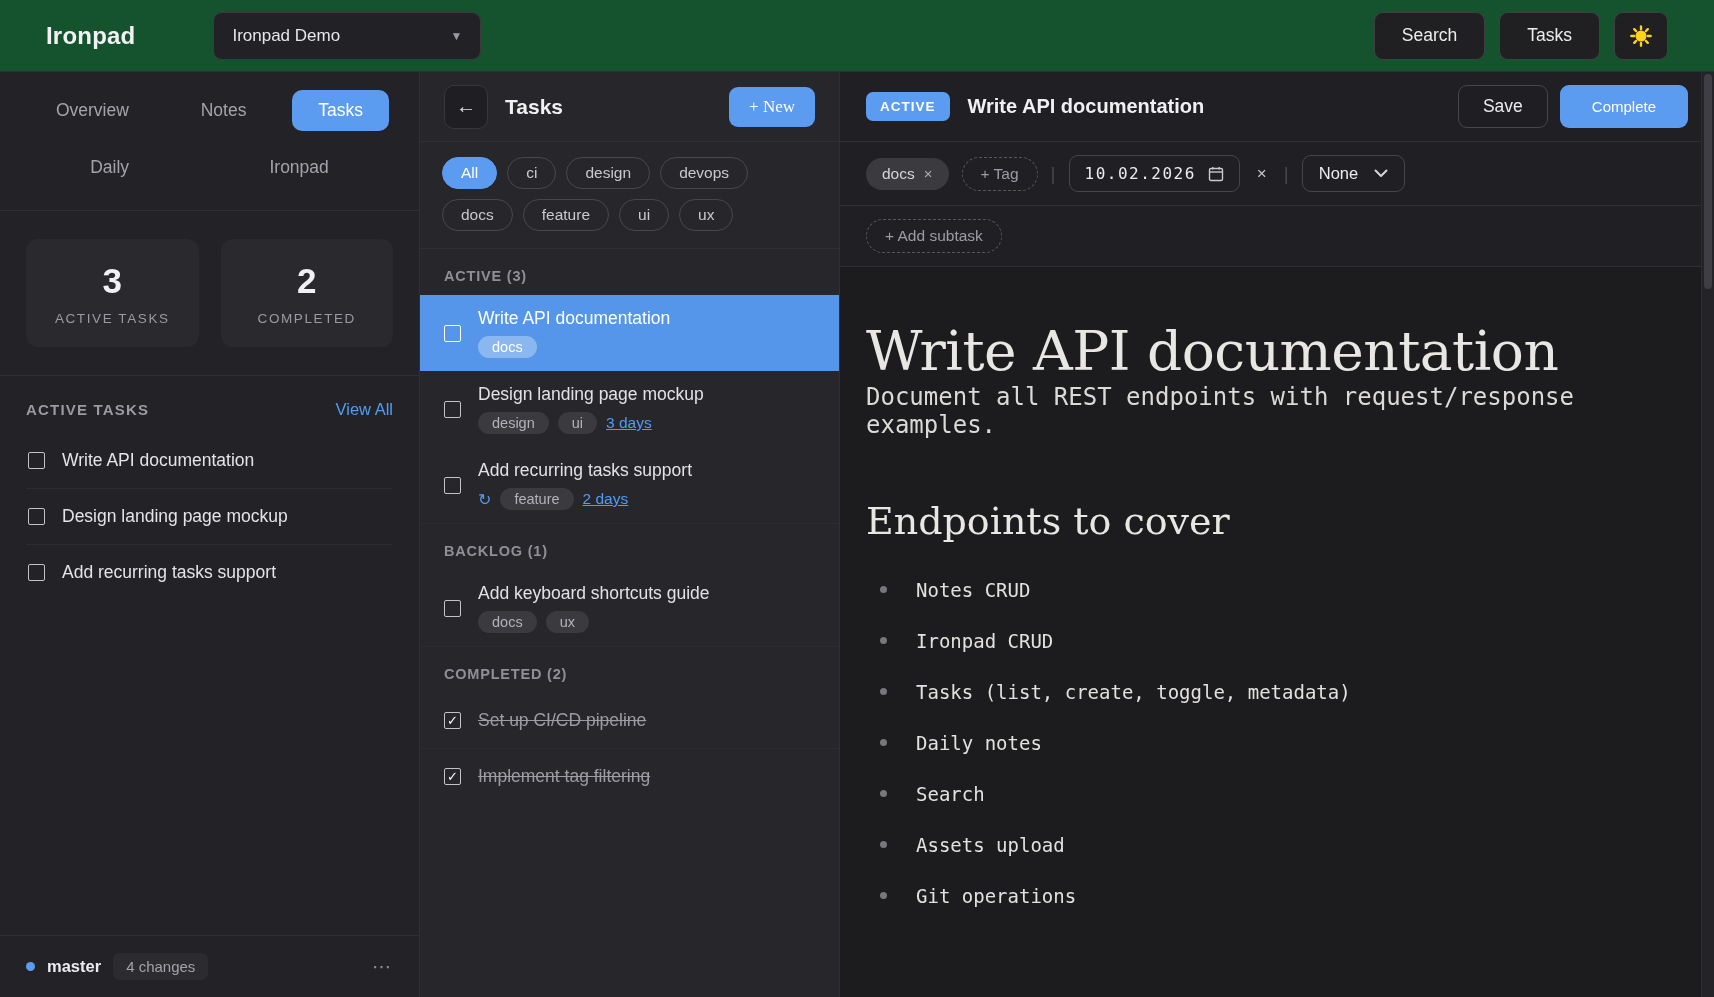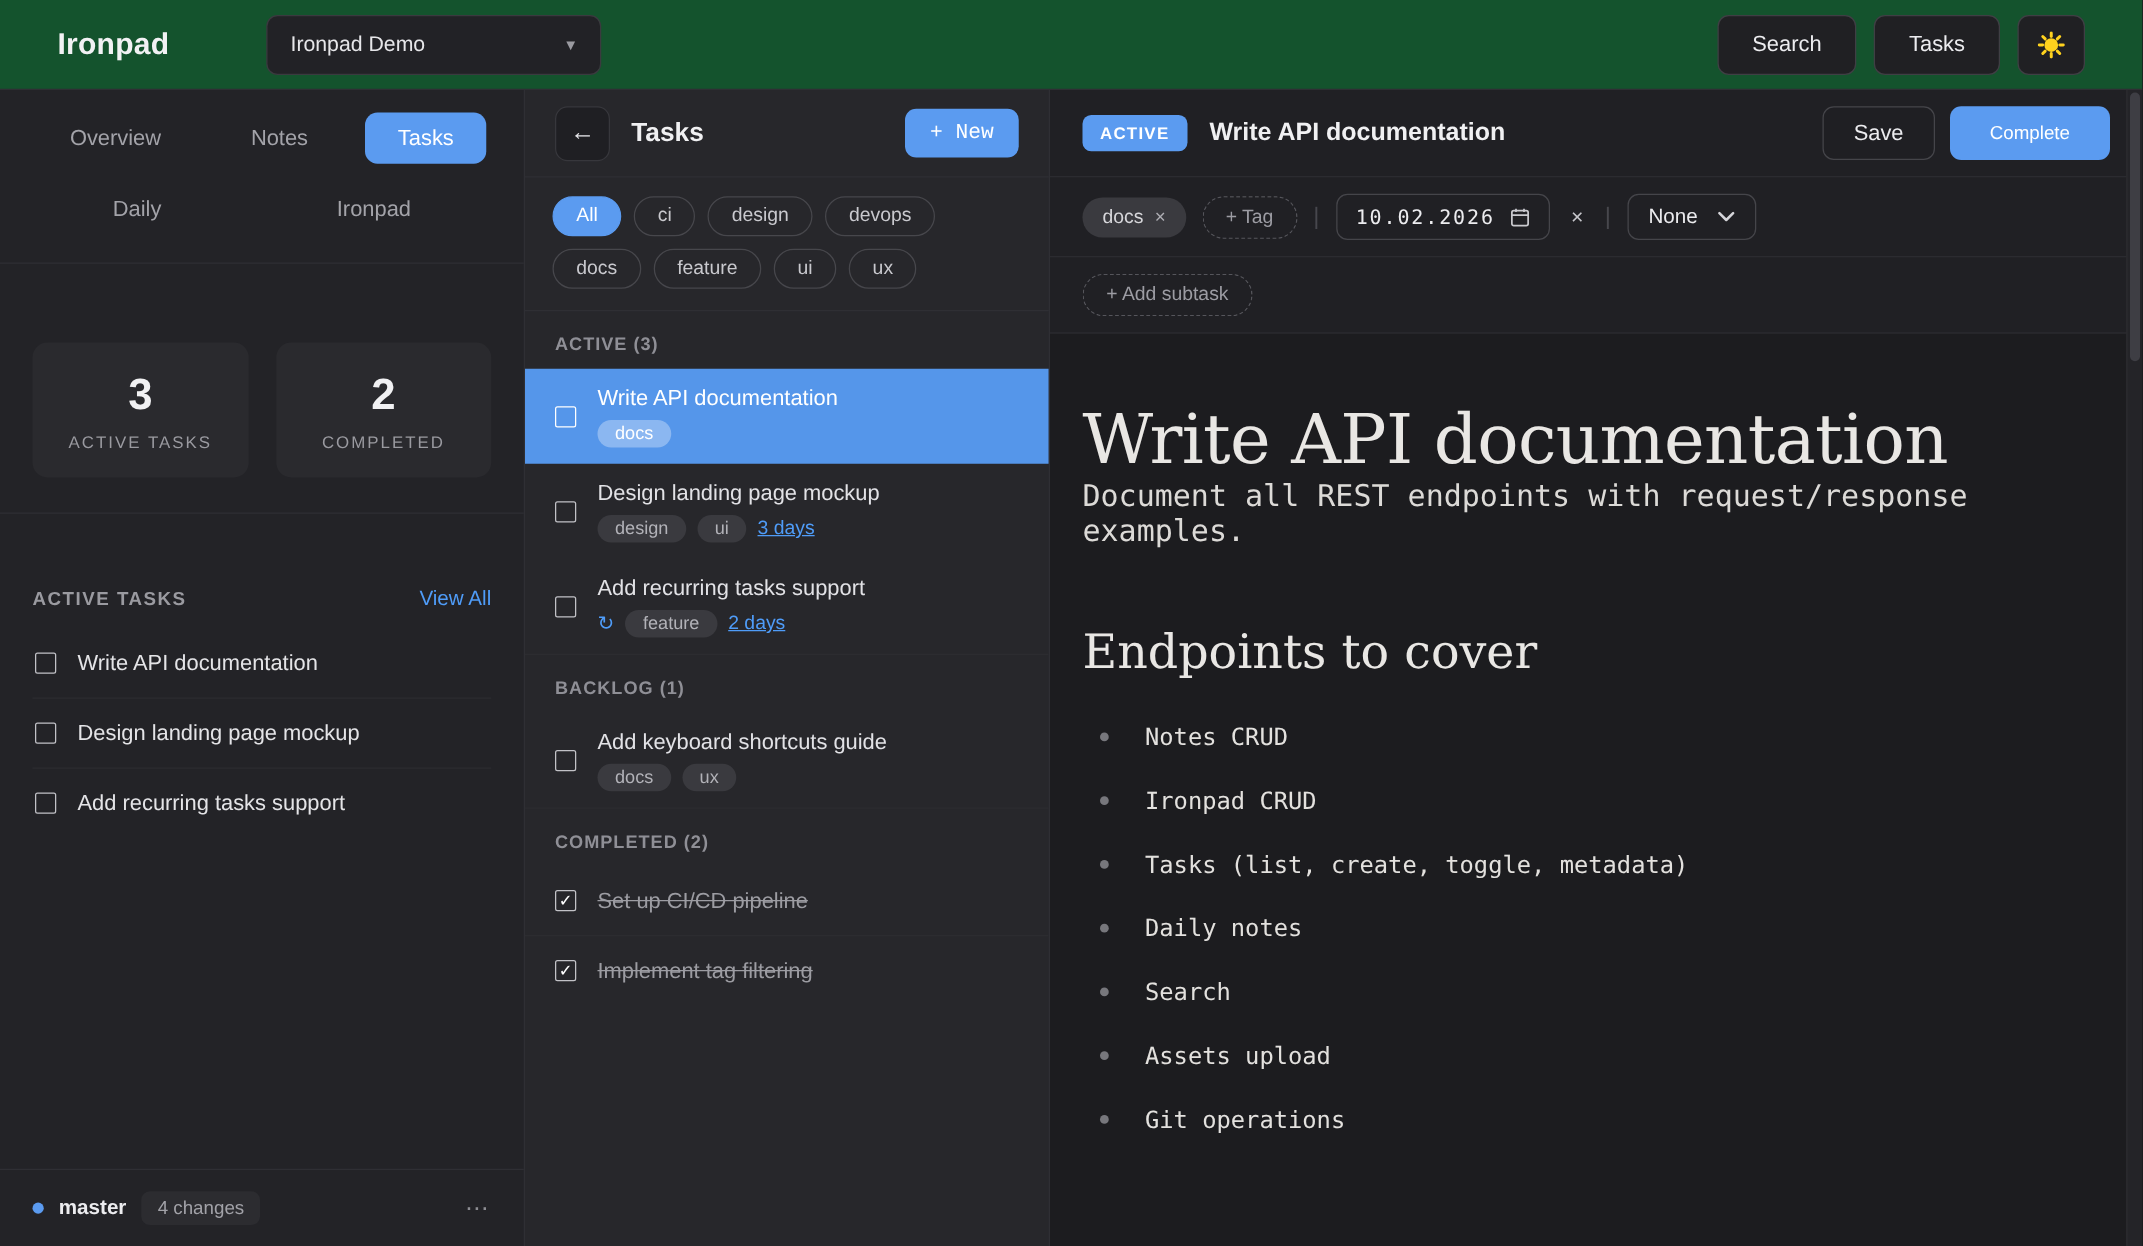--- a/index.html
+++ b/index.html
@@ -39,21 +39,21 @@
   .tb-btn.icon-btn{ width:54px; padding:0; }
   .sun{ width:22px; height:22px; display:block; }
 
   
   .layout{ flex:1; display:flex; min-height:0; }
 
   
   .sidebar{
     width:420px; flex:0 0 420px; background:#232327;
     border-right:1px solid var(--border);
-    display:flex; flex-direction:column; min-height:0;gap:35px;
+    display:flex; flex-direction:column; min-height:0;
   }
   .nav-tabs{ padding:18px 20px 22px; border-bottom:1px solid var(--border); }
   .tab-row{ display:flex; justify-content:space-around; align-items:center; }
   .tab-row + .tab-row{ margin-top:16px; }
   .tab{
     background:none; border:none; color:#a3a3a9; font-size:17.5px;
     font-family:inherit; cursor:pointer; padding:10px 26px; border-radius:10px;
   }
   .tab.active{ background:var(--accent); color:#fff; }
 
@@ -108,21 +108,21 @@
     border-bottom:1px solid var(--border); height:70px; flex:0 0 70px;
   }
   .back-btn{
     width:44px; height:44px; background:#1f1f23; border:1px solid #37373c;
     border-radius:10px; color:#e2e2e6; font-size:20px; cursor:pointer;
     display:flex; align-items:center; justify-content:center;
   }
   .mid-title{ font-size:21px; font-weight:700; color:#f0f0f2; }
   .new-btn{
     margin-left:auto; background:var(--accent); border:none; border-radius:9px;
-    color:#fff; font-size:17px; font-family:Liberation Mono, monospace; padding:10px 20px; cursor:pointer;
+    color:#fff; font-size:17px; font-family:Liberation Serif, serif; padding:10px 20px; cursor:pointer;
   }
   .filters{
     padding:15px 22px 17px; display:flex; flex-wrap:wrap; gap:10px;
     border-bottom:1px solid var(--border);
   }
   .fpill{
     border:1px solid #47474c; background:none; border-radius:999px;
     padding:6px 18px; color:#c9c9ce; font-size:15.5px; font-family:inherit; cursor:pointer;
   }
   .fpill.active{ background:var(--accent); border-color:var(--accent); color:#fff; }

